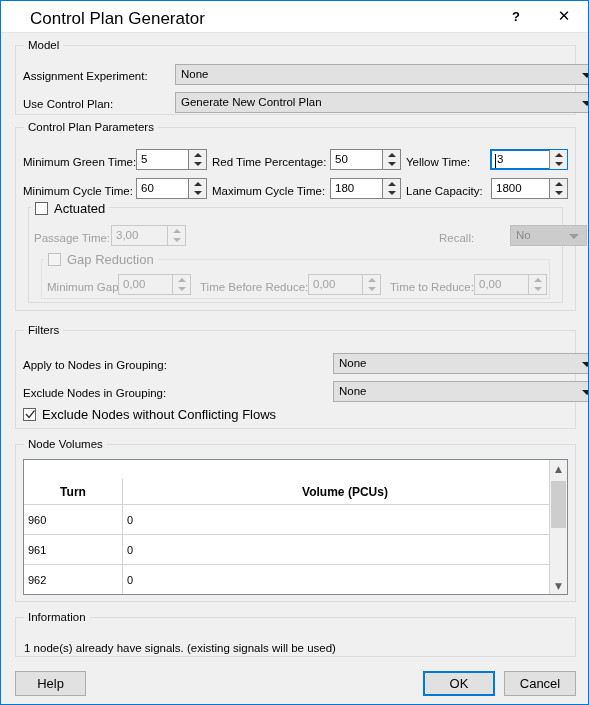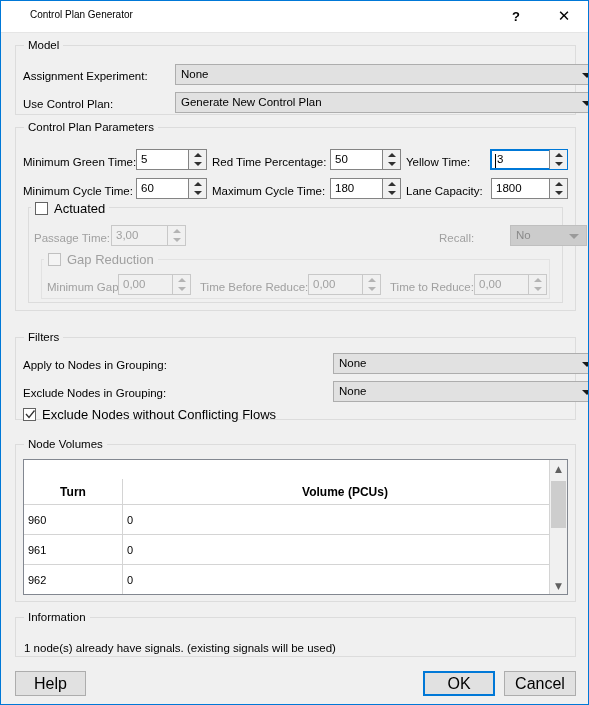--- a/index.html
+++ b/index.html
@@ -27,21 +27,21 @@
     position: absolute;
     top: 0; left: 0; right: 0;
     height: 31px;
     background: #ffffff;
     border-bottom: 1px solid #e5e5e5;
   }
   .title-text {
     position: absolute;
     left: 29px;
     top: 8px;
-    font-size: 10px;
+    font-size: 17px;
     color: #000000;
     white-space: nowrap;
   }
   .title-btn {
     position: absolute;
     top: 0;
     width: 46px;
     height: 30px;
     background: transparent;
     border: none;
@@ -286,21 +286,21 @@
   }
 
   
   .btn {
     position: absolute;
     box-sizing: border-box;
     height: 25px;
     background: #e1e1e1;
     border: 1px solid #adadad;
     font-family: "Liberation Sans", sans-serif;
-    font-size: 16px;
+    font-size: 13px;
     color: #000000;
     cursor: default;
     padding: 0;
     line-height: 23px;
     text-align: center;
   }
   .btn.default {
     border: 2px solid #0078d7;
     line-height: 21px;
   }
@@ -478,21 +478,21 @@
     <span class="btns">
       <span class="b up">
           <i class="tri"></i>
         </span>
       <span class="b dn">
           <i class="tri"></i>
         </span>
     </span>
   </div>
 
-  <div class="group" style="left:14px; top:336px; width:561px; height:83px;">
+  <div class="group" style="left:14px; top:329px; width:561px; height:99px;">
     <span class="legend">Filters</span>
   </div>
   <span class="lbl" style="left:22px; top:357px;">Apply to Nodes in Grouping:</span>
   <div class="combo" style="left:300px; top:352px; width:267px;">
     <span class="cval">None</span>
     <span class="arrow"></span>
   </div>
   <span class="lbl" style="left:22px; top:385px;">Exclude Nodes in Grouping:</span>
   <div class="combo" style="left:300px; top:380px; width:267px;">
     <span class="cval">None</span>

